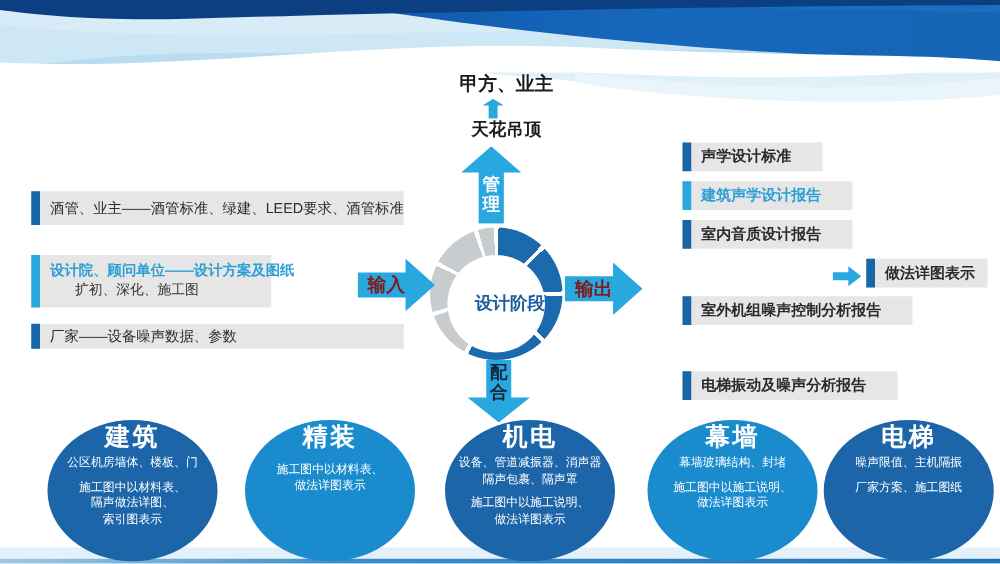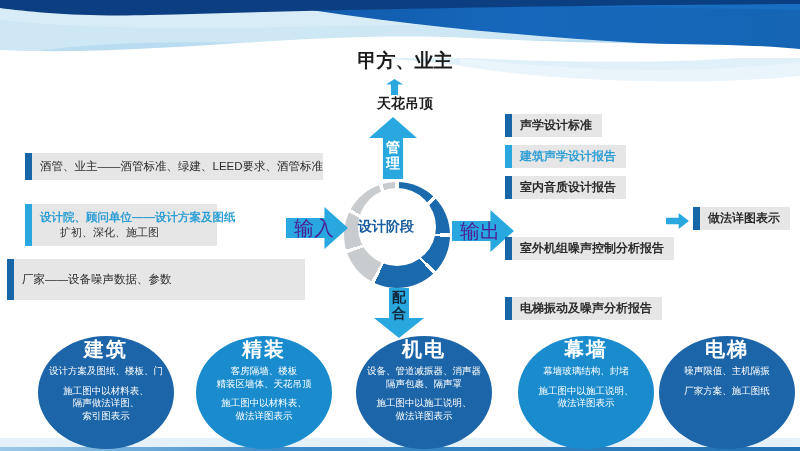--- a/index.html
+++ b/index.html
@@ -3,60 +3,60 @@
 <meta charset="utf-8">
 <style>
   html,body{margin:0;padding:0;background:#fff;}
   .stage{position:relative;width:800px;height:451px;overflow:hidden;background:#ffffff;
          font-family:"Liberation Sans","DejaVu Sans",sans-serif;}
   .hdr{position:absolute;left:0;top:0;pointer-events:none;}
   .slide-title{position:absolute;left:58px;top:12px;font-size:16px;font-weight:bold;
                color:#1a5ba6;letter-spacing:1px;z-index:5;}
   
   .center-label{position:absolute;left:340px;width:130px;text-align:center;font-weight:bold;color:#1c1c1c;}
-  .client-label{top:48px;font-size:19px;}
+  .client-label{top:58px;font-size:15px;}
   .pm-label{top:95px;font-size:14px;}
   .arrow-up{background:#29a8e0;clip-path:polygon(50% 0,100% 34%,71% 34%,71% 100%,29% 100%,29% 34%,0 34%);position:absolute;}
   .arrow-up-sm{left:386px;top:79px;width:17px;height:16px;}
   .arrow-manage{left:369px;top:117px;width:48px;height:62px;}
   .arrow-vtext{position:absolute;left:0;right:0;text-align:center;font-weight:bold;
                font-size:14px;line-height:16px;white-space:pre-line;}
   .arrow-manage .arrow-vtext{top:22px;color:#ffffff;}
   
   .donut{position:absolute;left:344px;top:182px;width:106px;height:106px;border-radius:50%;
     background:conic-gradient(#fff 0deg 2deg,#1b6aad 2deg 43deg,#fff 43deg 47deg,#1b6aad 47deg 88deg,
       #fff 88deg 92deg,#1b6aad 92deg 133deg,#fff 133deg 137deg,#1b6aad 137deg 205deg,#fff 205deg 209deg,
       #c9ccce 209deg 250deg,#fff 250deg 254deg,#c9ccce 254deg 295deg,#fff 295deg 299deg,
       #c9ccce 299deg 340deg,#fff 340deg 344deg,#c9ccce 344deg 358deg,#fff 358deg 360deg);}
-  .donut-hole{position:absolute;left:14px;top:6px;width:78px;height:78px;border-radius:50%;
-              background:#ffffff;display:flex;align-items:center;justify-content:flex-start;}
+  .donut-hole{position:absolute;left:14px;top:22px;width:78px;height:78px;border-radius:50%;
+              background:#ffffff;display:flex;align-items:center;justify-content:flex-end;}
   .donut-hole span{font-size:14px;font-weight:bold;color:#1b5d9e;}
   
   .arrow-right{background:#29a8e0;position:absolute;
                clip-path:polygon(0 26%,62% 26%,62% 0,100% 50%,62% 100%,62% 74%,0 74%);}
   .arrow-input{left:286px;top:207px;width:62px;height:42px;}
   .arrow-output{left:452px;top:210px;width:62px;height:42px;}
   .arrow-htext{position:absolute;left:8px;top:0;bottom:0;display:flex;align-items:center;
-               font-size:20px;font-weight:normal;color:#4c1d95;}
+               font-size:15px;font-weight:bold;color:#7f1d1d;}
   .arrow-down{position:absolute;left:374px;top:288px;width:50px;height:50px;background:#29a8e0;
               clip-path:polygon(30% 0,70% 0,70% 60%,100% 60%,50% 100%,0 60%,30% 60%);}
   .arrow-down .arrow-vtext{top:1px;color:#13273c;}
   
   .inbox{position:absolute;background:#e6e6e6;}
   .bar{position:absolute;left:0;top:0;bottom:0;width:7px;}
   .bar.dark{background:#1766a8;}
   .bar.light{background:#29a8e0;}
   .inbox-text{position:absolute;left:15px;top:0;bottom:0;display:flex;align-items:center;
               font-size:11.5px;color:#2b2b2b;white-space:nowrap;}
   .inbox-stack{position:absolute;left:15px;top:5px;}
   .t-blue{display:block;font-size:11.5px;font-weight:bold;color:#2e9fd4;line-height:16px;white-space:nowrap;}
   .t-sub{display:block;font-size:11px;color:#333;line-height:15px;white-space:nowrap;margin-left:20px;}
   
-  .out-row{position:absolute;left:505px;height:23px;background:#e6e6e6;display:inline-flex;
-           align-items:center;padding:0 10px 0 15px;white-space:nowrap;font-size:12px;font-weight:bold;}
+  .out-row{position:absolute;left:546px;height:23px;background:#e6e6e6;display:inline-flex;
+           align-items:center;padding:0 25px 0 15px;white-space:nowrap;font-size:12px;font-weight:bold;}
   .out-row.dark-text{color:#2b2b2b;}
   .out-row.light-text{color:#2e9fd4;}
   .arrow-right-sm{position:absolute;left:666px;top:213px;width:23px;height:16px;background:#29a8e0;
                   clip-path:polygon(0 30%,55% 30%,55% 0,100% 50%,55% 100%,55% 70%,0 70%);}
   .review-box{position:absolute;left:693px;top:207px;height:23px;background:#e6e6e6;display:inline-flex;
               align-items:center;padding:0 10px 0 15px;font-size:12px;font-weight:bold;color:#2b2b2b;white-space:nowrap;}
   
   .disc{position:absolute;top:336px;width:136px;height:113px;border-radius:50%;color:#fff;
         text-align:center;z-index:3;}
   .disc.tone-dark{background:#1b65a8;}
@@ -123,21 +123,21 @@
     <span class="bar dark"></span>
     <span class="inbox-text">酒管、业主——酒管标准、绿建、LEED要求、酒管标准</span>
   </div>
   <div class="inbox" style="left:25px;top:204px;width:192px;height:42px">
     <span class="bar light"></span>
     <span class="inbox-stack">
       <span class="t-blue">设计院、顾问单位——设计方案及图纸</span>
       <span class="t-sub">扩初、深化、施工图</span>
     </span>
   </div>
-  <div class="inbox" style="left:7px;top:259px;width:298px;height:41px">
+  <div class="inbox" style="left:25px;top:259px;width:298px;height:20px">
     <span class="bar dark"></span>
     <span class="inbox-text">厂家——设备噪声数据、参数</span>
   </div>
 
   <div class="out-row dark-text" style="top:114px">
     <span class="bar dark"></span>
     <span>声学设计标准</span>
   </div>
   <div class="out-row light-text" style="top:145px">
     <span class="bar light"></span>
@@ -157,29 +157,27 @@
   </div>
 
   <div class="arrow-right-sm"></div>
   <div class="review-box">
     <span class="bar dark"></span>
     <span>做法详图表示</span>
   </div>
 
   <div class="disc tone-dark" style="left:38px">
     <div class="disc-title">建筑</div>
-    <div class="disc-scope">设计方案及图纸、楼板、门</div>
+    <div class="disc-scope">公区机房墙体、楼板、门</div>
     <div class="disc-method">施工图中以材料表、
 隔声做法详图、
 索引图表示</div>
   </div>
   <div class="disc tone-light" style="left:196px">
     <div class="disc-title">精装</div>
-    <div class="disc-scope">客房隔墙、楼板
-精装区墙体、天花吊顶</div>
     <div class="disc-method">施工图中以材料表、
 做法详图表示</div>
   </div>
   <div class="disc tone-dark" style="left:356px">
     <div class="disc-title">机电</div>
     <div class="disc-scope">设备、管道减振器、消声器
 隔声包裹、隔声罩</div>
     <div class="disc-method">施工图中以施工说明、
 做法详图表示</div>
   </div>

